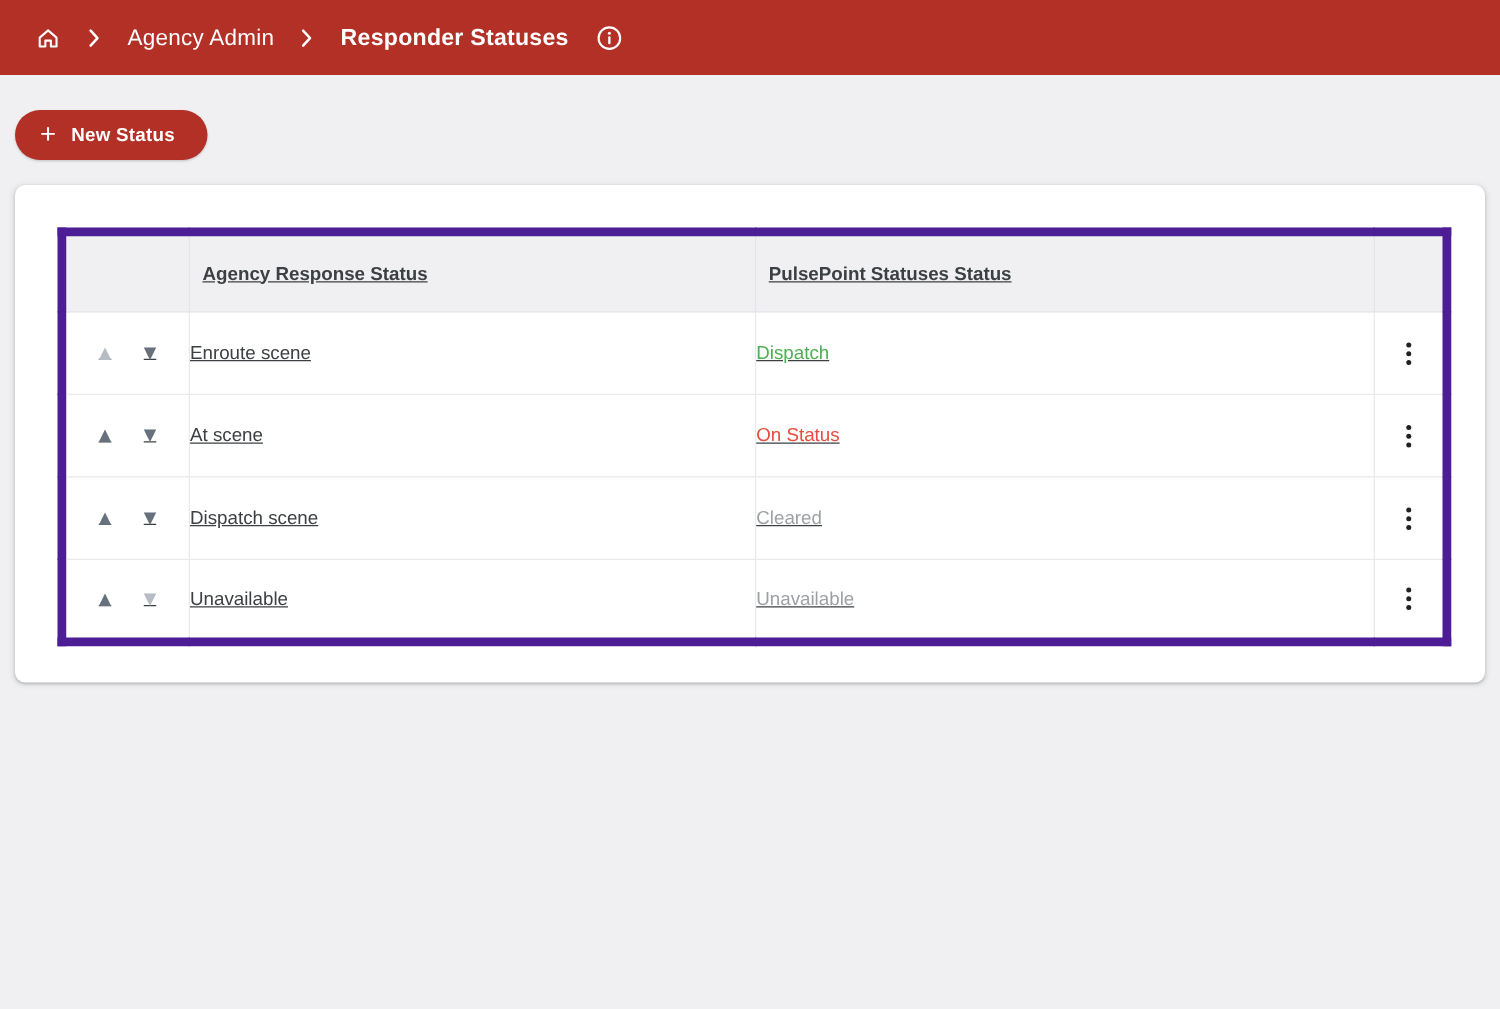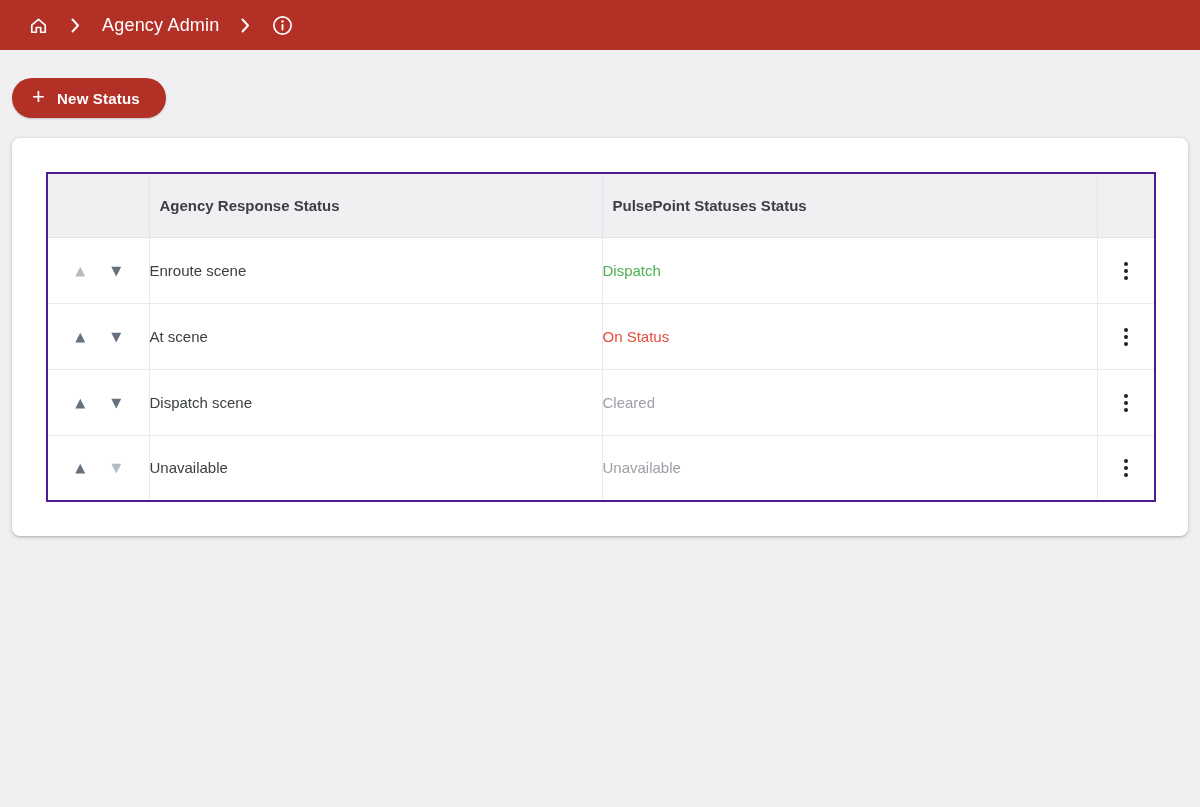--- a/index.html
+++ b/index.html
@@ -12,21 +12,21 @@
   html,body{width:1200px;height:807px;}
   body{
     background:#f0f0f2;
     font-family:"Liberation Sans",sans-serif;
     color:#3c4043;
     overflow:hidden;
   }
 
   
   .app-header{
-    height:50px;
+    height:60px;
     background:var(--brand-red);
     display:flex;
     align-items:center;
     padding:0 24px 0 28px;
     gap:22px;
     color:#fff;
   }
   .icon-btn{
     background:none;border:none;cursor:pointer;
     display:flex;align-items:center;justify-content:center;
@@ -68,21 +68,22 @@
     height:398px;
     background:#fff;
     border-radius:8px;
     box-shadow:0 1px 2px rgba(60,64,67,.25),0 1px 4px 1px rgba(60,64,67,.12);
     padding:34px;
   }
   table{
     width:100%;
     border-collapse:collapse;
     table-layout:fixed;
-    border:2px solid #4c1d95;
+    border:7px solid #4c1d95;
+    text-decoration:underline;
   }
   col.c-reorder{width:102px;}
   col.c-agency{width:453px;}
   col.c-dispatch{width:495px;}
   col.c-actions{width:58px;}
   thead th{
     height:64px;
     background:#f0f0f2;
     font-size:15px;
     font-weight:bold;
@@ -137,20 +138,21 @@
     <svg width="9" height="15" viewBox="0 0 9 15" fill="none">
       <path d="M1.5 1.5 L7 7.5 L1.5 13.5" stroke="#ffffff" stroke-width="2" stroke-linecap="round" stroke-linejoin="round" fill="none"></path>
     </svg>
   </span>
   <a class="crumb-link">Agency Admin</a>
   <span class="sep">
     <svg width="9" height="15" viewBox="0 0 9 15" fill="none">
       <path d="M1.5 1.5 L7 7.5 L1.5 13.5" stroke="#ffffff" stroke-width="2" stroke-linecap="round" stroke-linejoin="round" fill="none"></path>
     </svg>
   </span>
+  <span class="crumb-current">Responder Statuses</span>
   <button class="icon-btn" aria-label="Info">
     <svg width="21" height="21" viewBox="0 0 20 20" fill="none">
       <circle cx="10" cy="10" r="8.2" stroke="#ffffff" stroke-width="1.6" fill="none"></circle>
       <circle cx="10" cy="6.2" r="1.15" fill="#ffffff"></circle>
       <rect x="9.1" y="8.6" width="1.8" height="6" rx="0.9" fill="#ffffff"></rect>
     </svg>
   </button>
 </header>
 
 <button class="new-status-btn">

